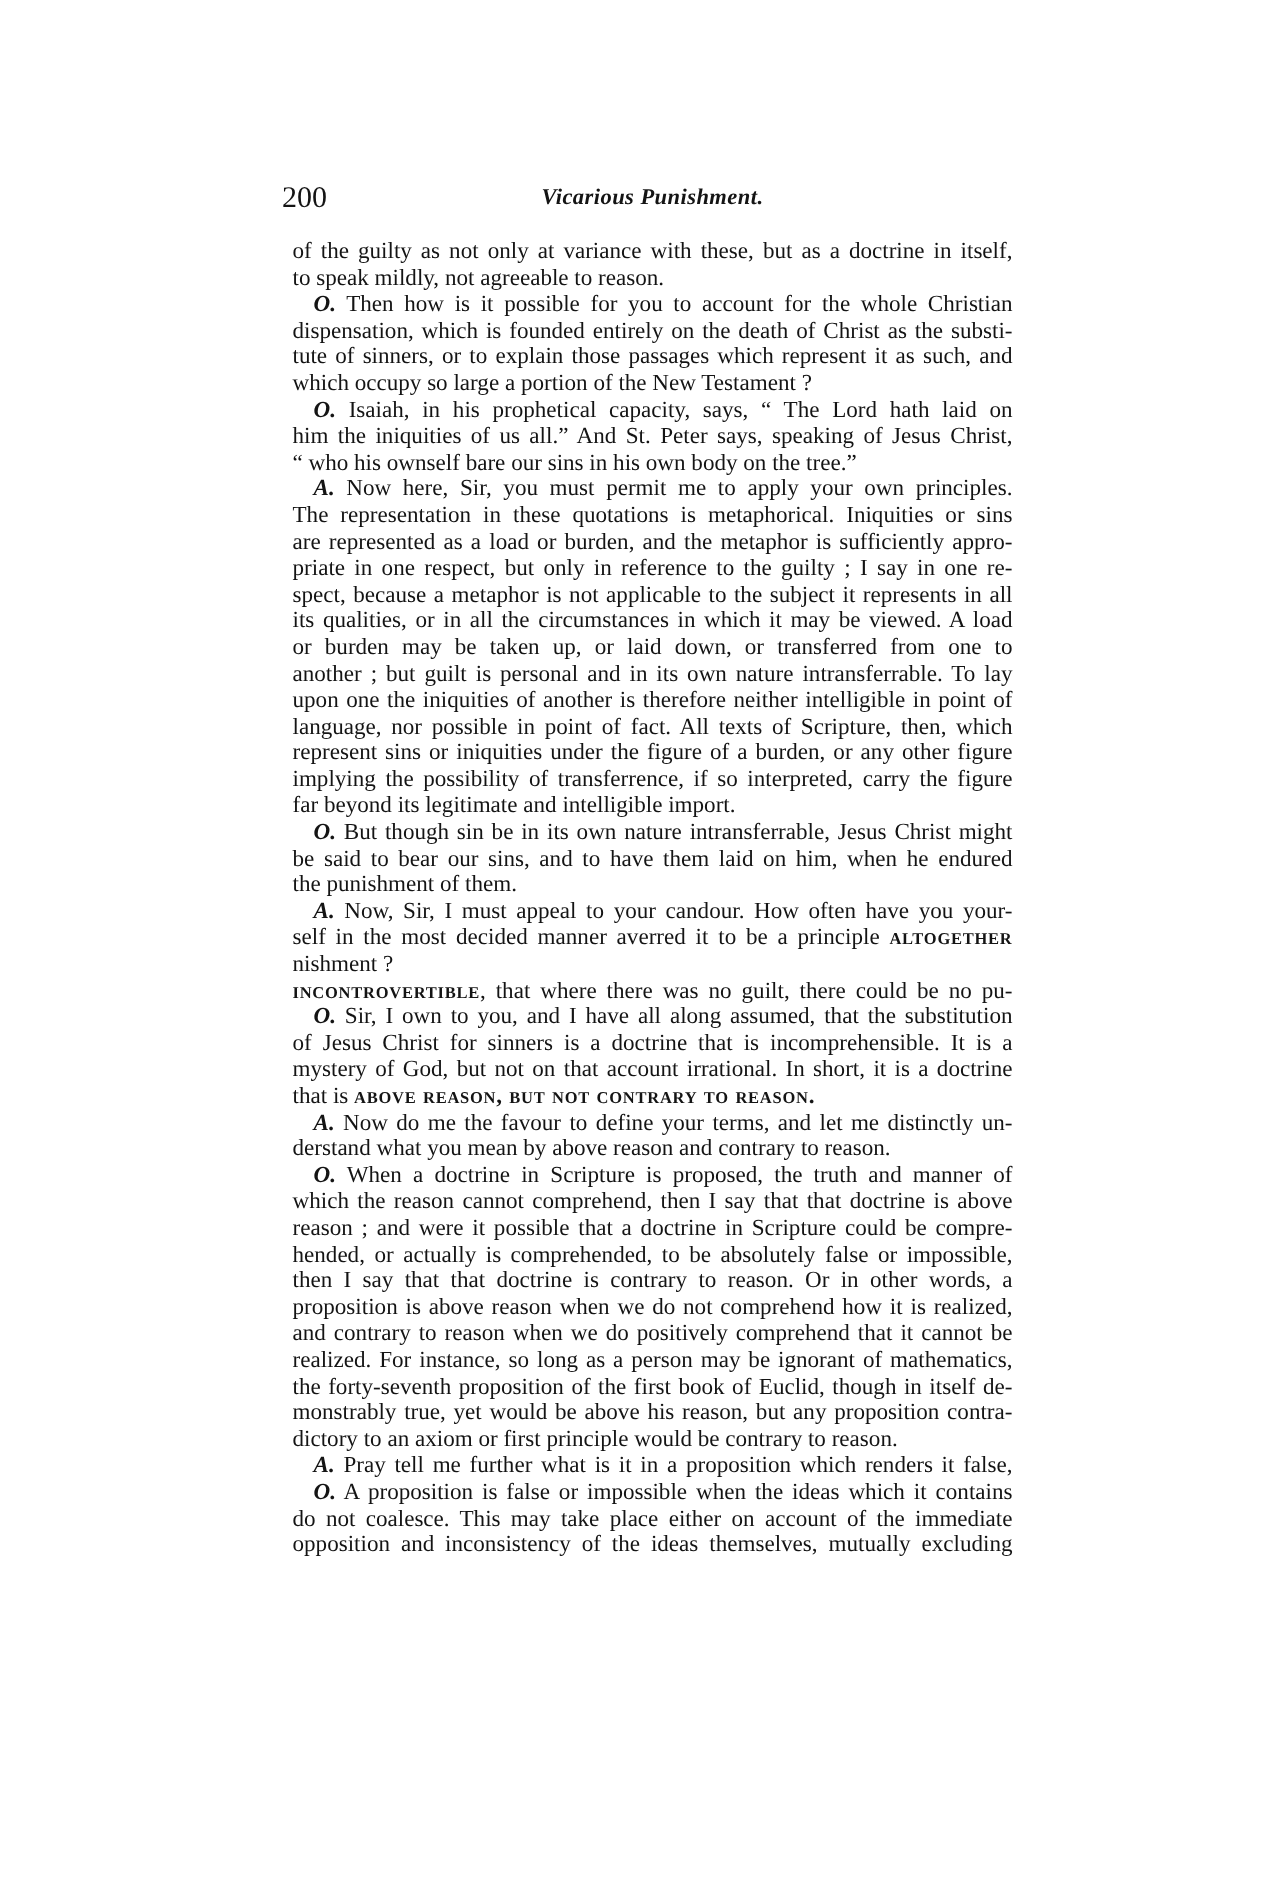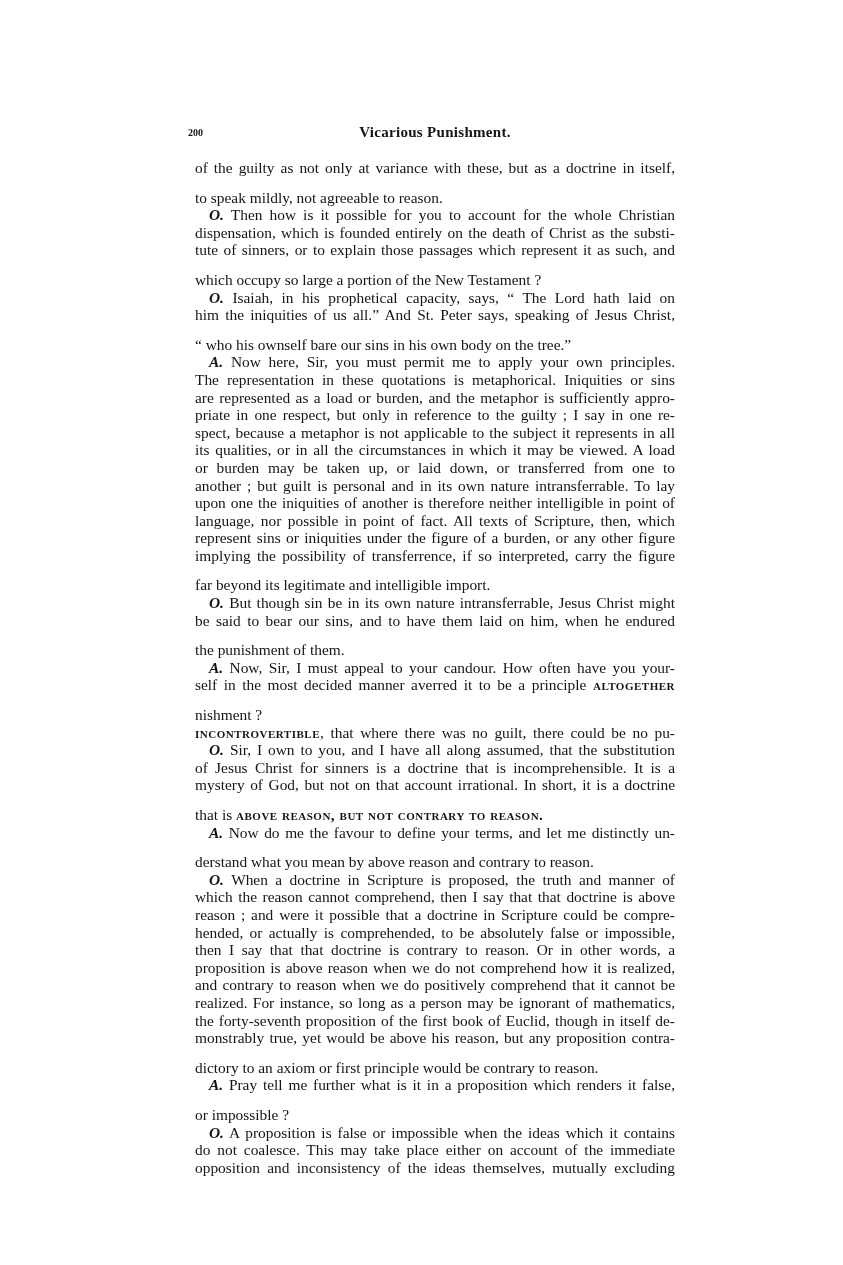--- a/index.html
+++ b/index.html
@@ -3,25 +3,25 @@
 <meta charset="utf-8">
 <style>
   html, body { margin: 0; padding: 0; background: #ffffff; }
   body { width: 843px; height: 1265px; position: relative; overflow: hidden; }
   .page {
     position: absolute; left: 195px; top: 124px; width: 480px;
     font-family: "Liberation Serif", "DejaVu Serif", serif;
     color: #141414; font-size: 15.4px; line-height: 17.6px;
   }
   .header { position: relative; height: 22px; margin-bottom: 13px; }
-  .page-num { position: absolute; left: -7px; top: 0; font-weight: bold; font-size: 10px; }
+  .page-num { position: absolute; left: -7px; top: 0; font-weight: normal; font-size: 20px; }
   .running-title { position: absolute; left: 0; right: 0; text-align: center; top: 0;
-    font-weight: bold; font-size: 15px; letter-spacing: 0.3px; }
+    font-style: italic; font-weight: bold; font-size: 15px; letter-spacing: 0.3px; }
   .line { white-space: nowrap; text-align: justify; text-align-last: justify; height: 17.6px; overflow: visible; }
-  .line.last { text-align-last: left; margin-top: 12px; }
+  .line.last { text-align-last: left; }
   .indent { padding-left: 14px; }
   .sp { font-style: italic; font-weight: bold; }
   .sc { font-variant: small-caps; font-weight: bold; letter-spacing: 0.5px; }
 </style>
 </head>
 <body>
 
 <div class="page">
   <div class="header">
     <span class="page-num">200</span>
@@ -68,18 +68,17 @@
       <div class="line"><span>reason ; and were it possible that a doctrine in Scripture could be compre-</span></div>
       <div class="line"><span>hended, or actually is comprehended, to be absolutely false or impossible,</span></div>
       <div class="line"><span>then I say that that doctrine is contrary to reason.  Or in other words, a</span></div>
       <div class="line"><span>proposition is above reason when we do not comprehend how it is realized,</span></div>
       <div class="line"><span>and contrary to reason when we do positively comprehend that it cannot be</span></div>
       <div class="line"><span>realized.  For instance, so long as a person may be ignorant of mathematics,</span></div>
       <div class="line"><span>the forty-seventh proposition of the first book of Euclid, though in itself de-</span></div>
       <div class="line"><span>monstrably true, yet would be above his reason, but any proposition contra-</span></div>
       <div class="line last"><span>dictory to an axiom or first principle would be contrary to reason.</span></div>
       <div class="line indent"><span class="sp">A.</span><span> Pray tell me further what is it in a proposition which renders it false,</span></div>
-      <div class="line last"><span>or impossible ?</span></div>
       <div class="line indent"><span class="sp">O.</span><span> A proposition is false or impossible when the ideas which it contains</span></div>
       <div class="line"><span>do not coalesce.  This may take place either on account of the immediate</span></div>
       <div class="line"><span>opposition and inconsistency of the ideas themselves, mutually excluding</span></div>
     </div>
 </div>
 
 </body></html>

